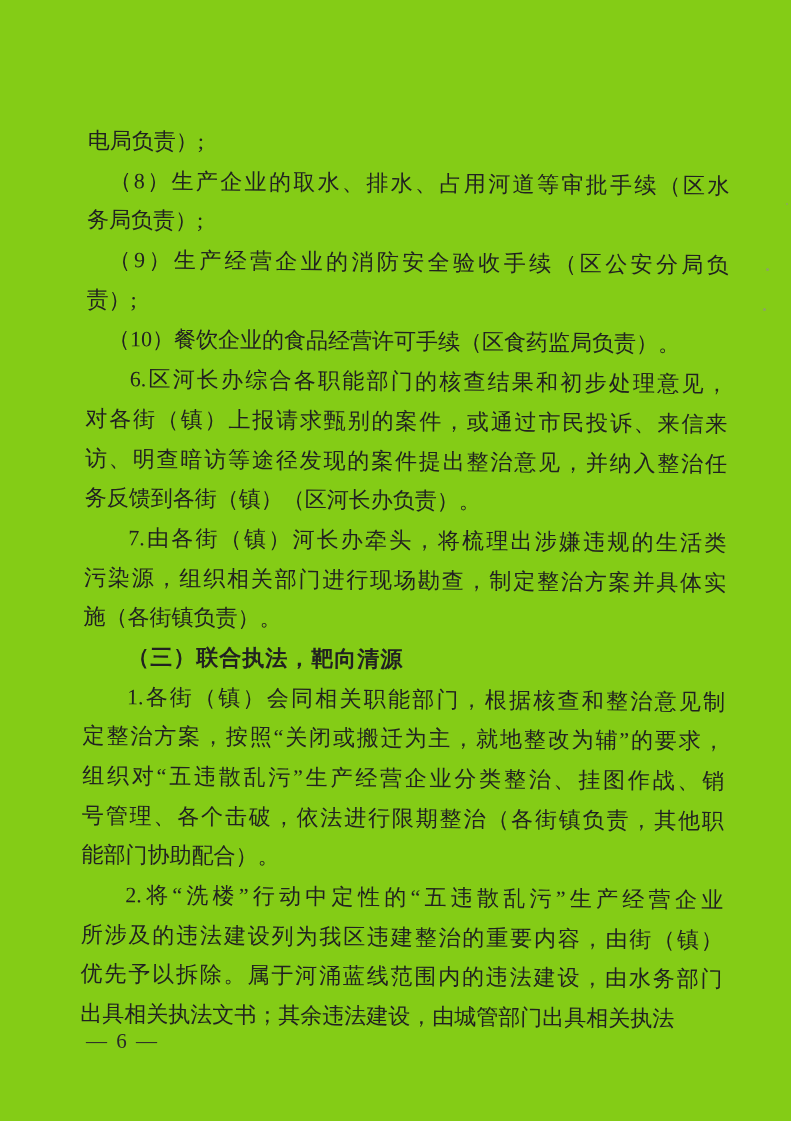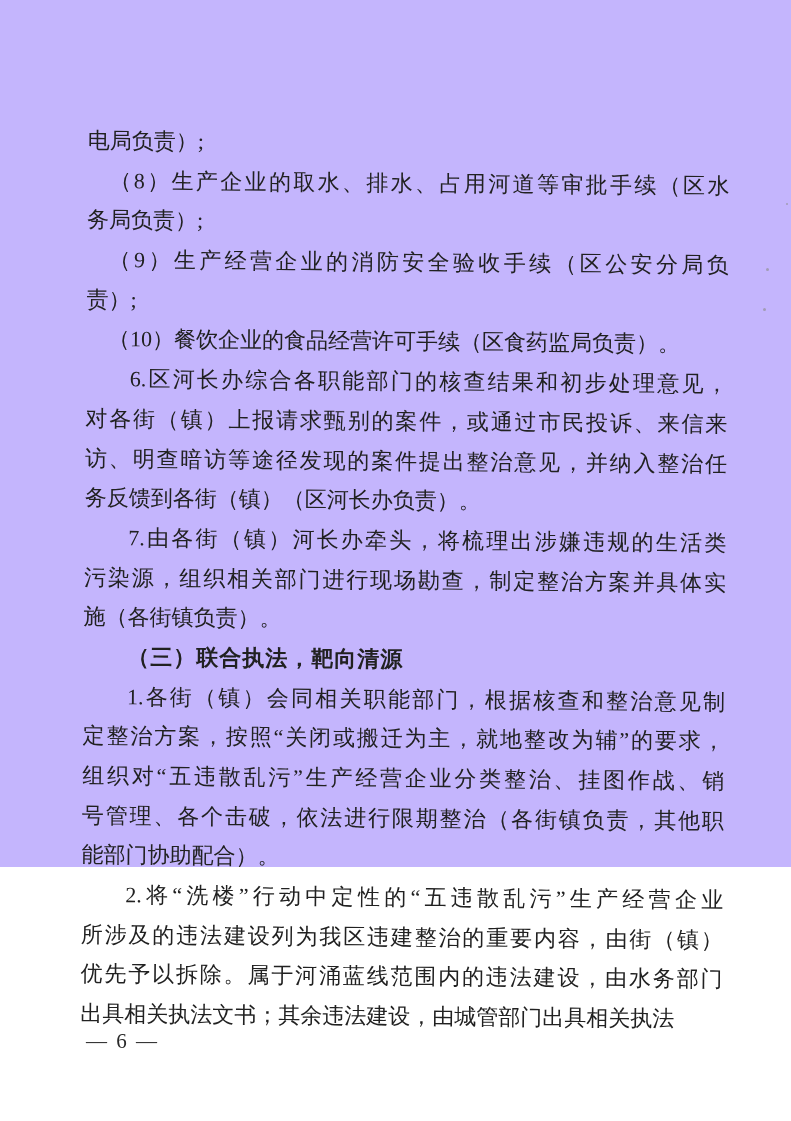--- a/index.html
+++ b/index.html
@@ -11,22 +11,22 @@
     height: 1121px;
     position: relative;
     background: #ffffff;
     overflow: hidden;
     font-family: "Liberation Serif", serif;
   }
   .page {
     position: absolute;
     left: 0; top: 0;
     width: 791px;
-    height: 867px;
-    background: #c4b5fd;
+    height: 1121px;
+    background: #84cc16;
   }
   .content {
     position: absolute;
     left: 88px;
     top: 121px;
     width: 642px;
     color: #212121;
     transform: rotate(0.5deg);
     transform-origin: 20px 0;
   }

